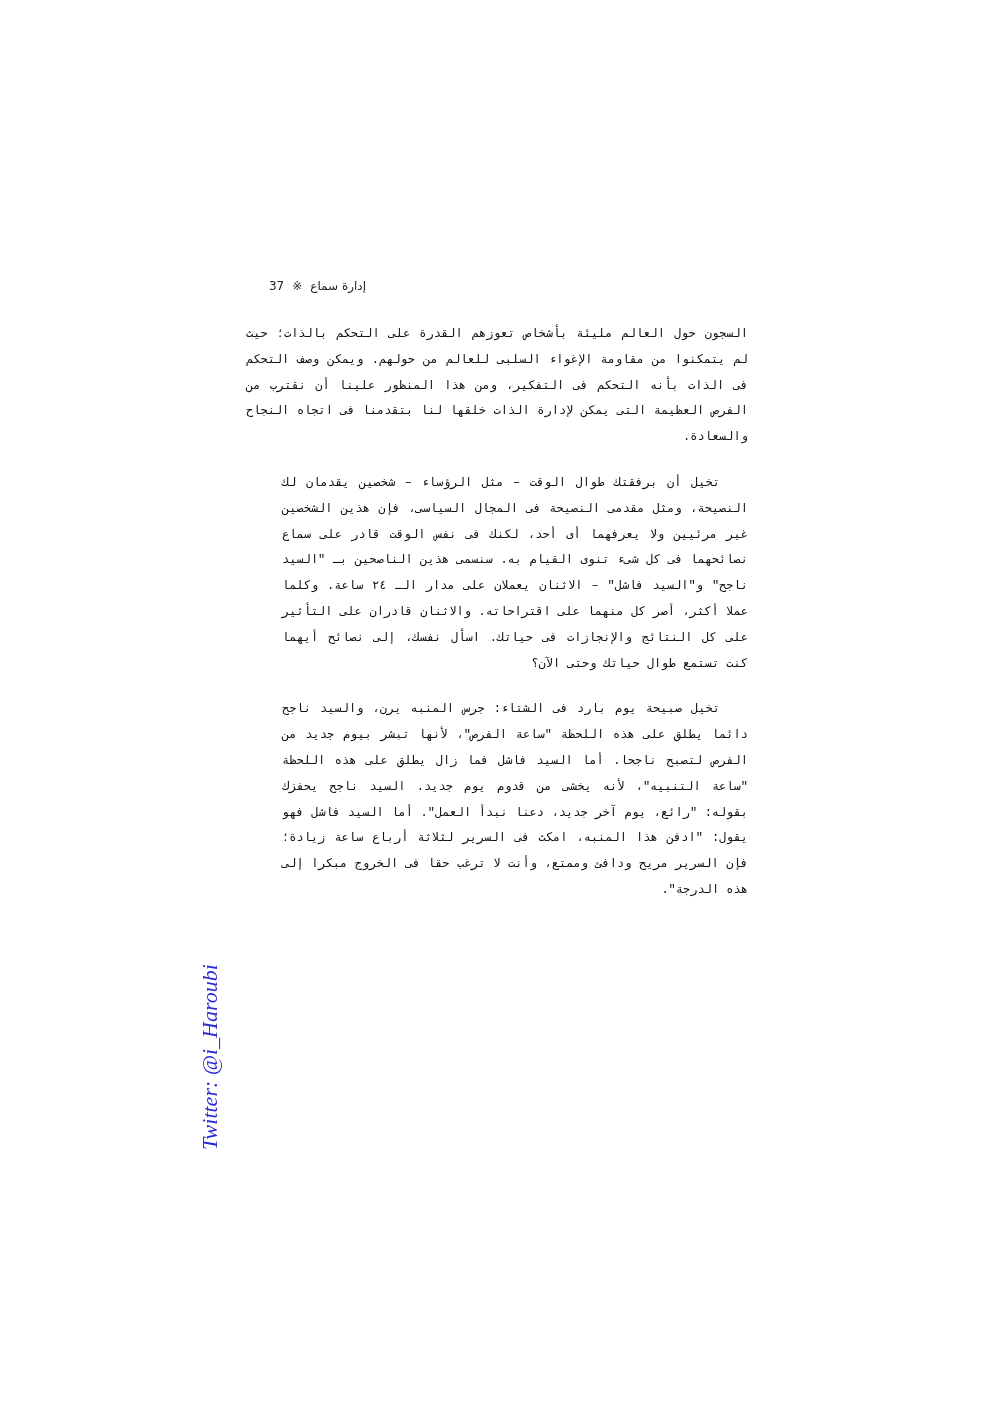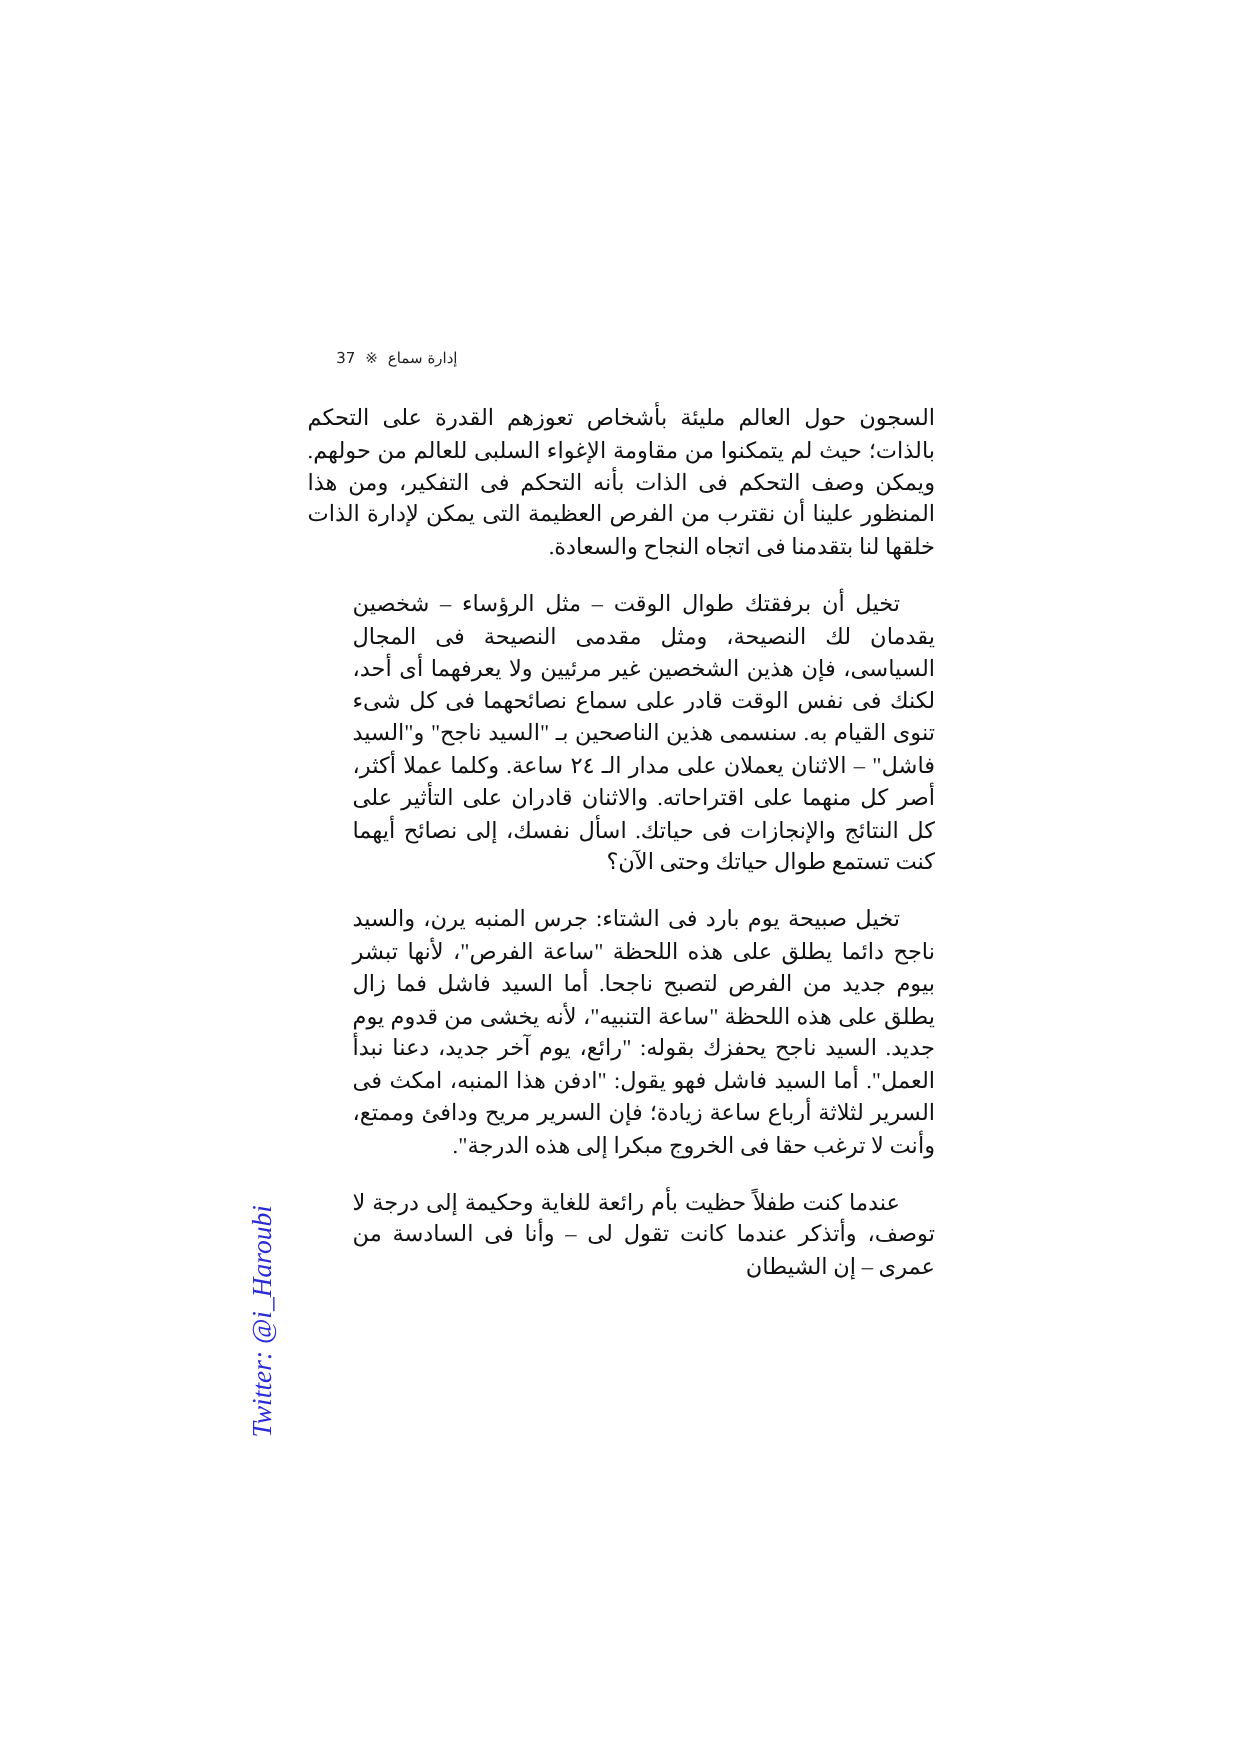--- a/index.html
+++ b/index.html
@@ -7,21 +7,21 @@
     .page { position: absolute; left: 0; top: 0; width: 992px; height: 1403px; background: #fff; }
     .header {
       position: absolute; top: 279px; left: 246px; width: 120px;
       direction: rtl; font-family: "DejaVu Sans", sans-serif; font-size: 12px; color: #222;
       display: flex; gap: 8px; align-items: center; white-space: nowrap;
     }
     .ornament { font-size: 12px; color: #333; }
     .body-text {
       position: absolute; left: 246px; top: 322px; width: 502px;
       direction: rtl; text-align: justify; text-align-last: right;
-      font-family: Liberation Serif, serif; font-size: 18px; line-height: 25.8px; color: #111;
+      font-family: Liberation Mono, monospace; font-size: 12px; line-height: 25.8px; color: #111;
     }
     .para { margin: 0 0 20px 0; }
     .para.indent { text-indent: 28px; margin-left: 36px; }
     .watermark {
       position: absolute; left: 197px; top: 1150px;
       transform: rotate(-90deg); transform-origin: left top;
       font-family: "Liberation Serif", serif; font-style: italic; font-size: 22px; color: #2a2ad6;
       white-space: nowrap;
     }
   </style>
@@ -32,17 +32,16 @@
   <div class="header">
     <span>إدارة سماع</span>
     <span class="ornament">※</span>
     <span>37</span>
   </div>
 
   <div class="body-text">
     <p class="para">السجون حول العالم مليئة بأشخاص تعوزهم القدرة على التحكم بالذات؛ حيث لم يتمكنوا من مقاومة الإغواء السلبى للعالم من حولهم. ويمكن وصف التحكم فى الذات بأنه التحكم فى التفكير، ومن هذا المنظور علينا أن نقترب من الفرص العظيمة التى يمكن لإدارة الذات خلقها لنا بتقدمنا فى اتجاه النجاح والسعادة.</p>
     <p class="para indent">تخيل أن برفقتك طوال الوقت – مثل الرؤساء – شخصين يقدمان لك النصيحة، ومثل مقدمى النصيحة فى المجال السياسى، فإن هذين الشخصين غير مرئيين ولا يعرفهما أى أحد، لكنك فى نفس الوقت قادر على سماع نصائحهما فى كل شىء تنوى القيام به. سنسمى هذين الناصحين بـ "السيد ناجح" و"السيد فاشل" – الاثنان يعملان على مدار الـ ٢٤ ساعة. وكلما عملا أكثر، أصر كل منهما على اقتراحاته. والاثنان قادران على التأثير على كل النتائج والإنجازات فى حياتك. اسأل نفسك، إلى نصائح أيهما كنت تستمع طوال حياتك وحتى الآن؟</p>
     <p class="para indent">تخيل صبيحة يوم بارد فى الشتاء: جرس المنبه يرن، والسيد ناجح دائما يطلق على هذه اللحظة "ساعة الفرص"، لأنها تبشر بيوم جديد من الفرص لتصبح ناجحا. أما السيد فاشل فما زال يطلق على هذه اللحظة "ساعة التنبيه"، لأنه يخشى من قدوم يوم جديد. السيد ناجح يحفزك بقوله: "رائع، يوم آخر جديد، دعنا نبدأ العمل". أما السيد فاشل فهو يقول: "ادفن هذا المنبه، امكث فى السرير لثلاثة أرباع ساعة زيادة؛ فإن السرير مريح ودافئ وممتع، وأنت لا ترغب حقا فى الخروج مبكرا إلى هذه الدرجة".</p>
-    <p class="para indent">عندما كنت طفلاً حظيت بأم رائعة للغاية وحكيمة إلى درجة لا توصف، وأتذكر عندما كانت تقول لى – وأنا فى السادسة من عمرى – إن الشيطان</p>
   </div>
 
   <div class="watermark">Twitter: @i_Haroubi</div>
 </div>
 
 </body></html>

